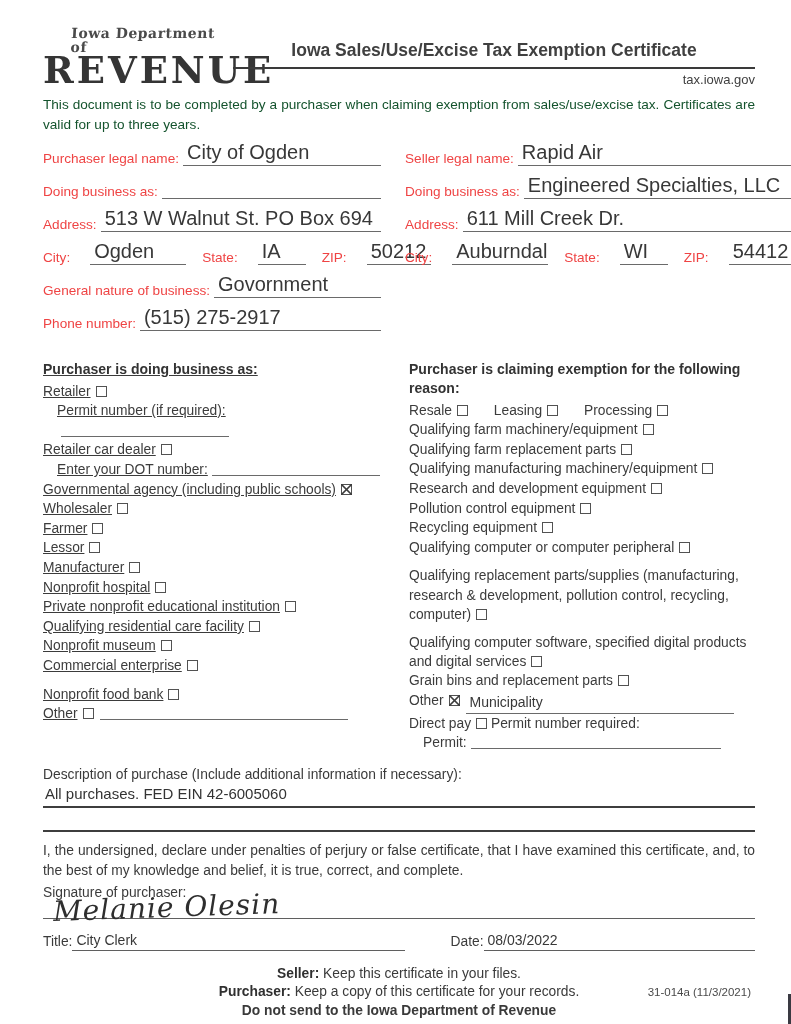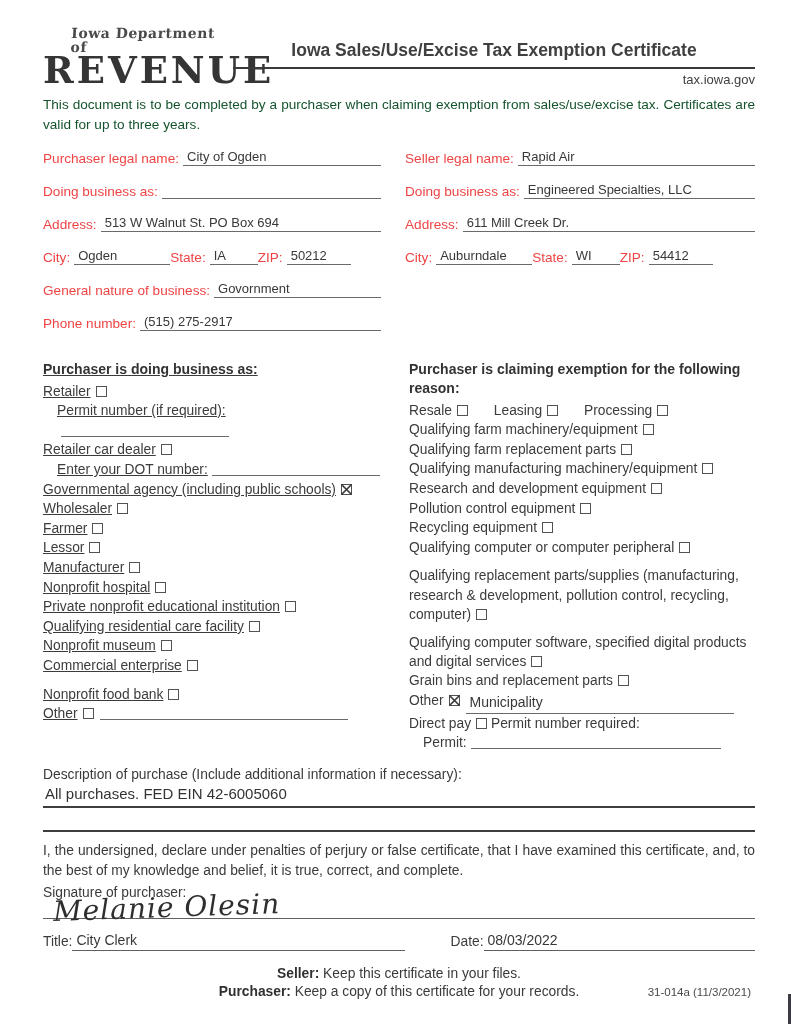--- a/index.html
+++ b/index.html
@@ -31,25 +31,25 @@
   .intro { margin-top: 6px; font-size: 13.6px; line-height: 1.5; text-align: justify; color: #14532d; }
 
   
   .fields { margin-top: 10px; display: flex; gap: 24px; }
   .fcol-left  { width: 338px; flex: 0 0 338px; }
   .fcol-right { flex: 1; }
   .field { display: flex; align-items: flex-end; margin-bottom: 13px; height: 20px; font-size: 13.6px; white-space: nowrap; }
   .field .flabel { padding-right: 4px; color: #ef4444; }
   .field .value {
     flex: 1; border-bottom: 1.5px solid #6a6a6a; padding: 0 2px 1px 4px;
-    font-size: 13px; color: #383838; overflow: hidden;
+    font-size: 20px; color: #383838; overflow: hidden;
   }
   .field .value.fixed { flex: 0 0 auto; }
   .w-city { width: 96px; } .w-state { width: 48px; } .w-zip { width: 64px; }
-  .csz { gap: 0; }
+  .csz { gap: 16px; }
   .csz .flabel { padding-left: 0; }
 
   
   .columns { display: flex; gap: 14px; margin-top: 16px; }
   .col-left  { width: 352px; flex: 0 0 352px; text-decoration: underline; }
   .col-right { flex: 1; }
   .col-head { font-weight: bold; font-size: 14px; color: #333; line-height: 1.35; margin-bottom: 3px; }
   .cb-line { font-size: 13.8px; line-height: 19.6px; color: #3c3c3c; }
   .cb-line.indent { padding-left: 14px; }
   .cb-line.gap { margin-top: 9px; }
@@ -299,17 +299,18 @@
     <span class="flabel">Title:</span>
     <span class="td-value title-fill">City Clerk</span>
     <span class="date-gap"></span>
     <span class="flabel">Date:</span>
     <span class="td-value date-fill">08/03/2022</span>
   </div>
 
   <div class="notes">
     <div><b>Seller:</b><span> Keep this certificate in your files.</span></div>
     <div><b>Purchaser:</b><span> Keep a copy of this certificate for your records.</span></div>
+    <div class="strong-line">Do not send to the Iowa Department of Revenue</div>
   </div>
 
   <div class="form-number">31-014a (11/3/2021)</div>
   <div class="scan-edge"></div>
 </div>
 
 </body></html>

